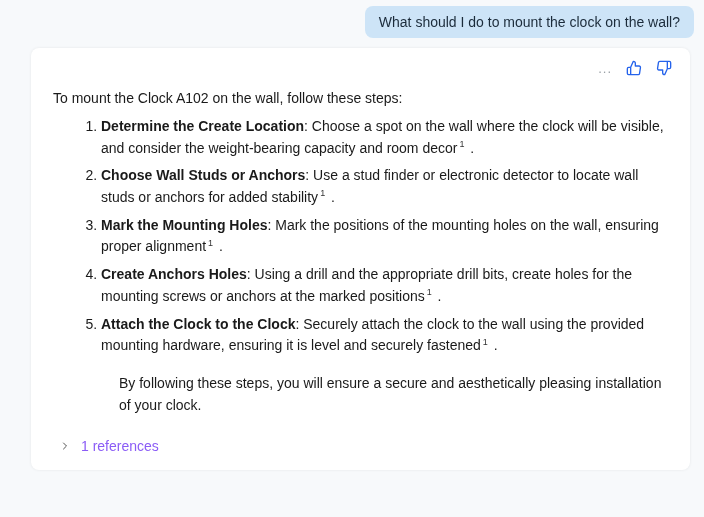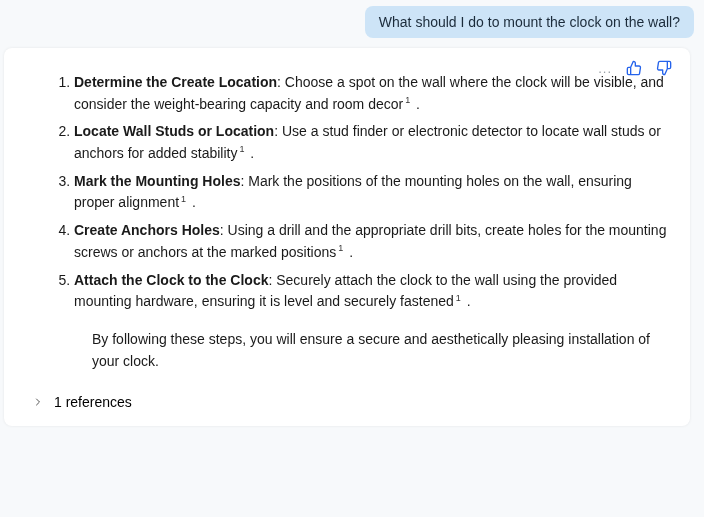--- a/index.html
+++ b/index.html
@@ -8,21 +8,21 @@
     width: 704px; height: 517px;
     background: #f7f9fb;
     font-family: "Segoe UI", -apple-system, BlinkMacSystemFont, sans-serif;
     font-size: 14px;
     color: #1a1a1a;
     overflow: hidden;
   }
   .wrap {
     width: 704px;
     height: 517px;
-    padding: 6px 10px 14px 0;
+    padding: 6px 10px 14px 27px;
     position: relative;
   }
   .user-row {
     display: flex;
     justify-content: flex-end;
     margin-bottom: 10px;
   }
   .user-bubble {
     background: #cde4f7;
     color: #1b2b3a;
@@ -72,21 +72,21 @@
   .closing {
     margin-left: 18px;
     margin-top: 16px;
     line-height: 1.55;
   }
   .refs {
     margin-top: 22px;
     display: flex;
     align-items: center;
     gap: 10px;
-    color: #000000;
+    color: #8b5cf6;
     font-size: 14px;
     padding-left: 6px;
     padding-bottom: 6px;
   }
   .chev svg { width: 12px; height: 12px; display:block; }
 </style>
 </head>
 <body>
 
 <div class="wrap">
@@ -102,24 +102,25 @@
             <path d="M14 9V5a3 3 0 0 0-3-3l-4 9v11h11.28a2 2 0 0 0 2-1.7l1.38-9a2 2 0 0 0-2-2.3zM7 22H4a2 2 0 0 1-2-2v-7a2 2 0 0 1 2-2h3"></path>
           </svg>
       </span>
       <span class="thumb">
         <svg viewBox="0 0 24 24" fill="none" stroke="#2563eb" stroke-width="2" stroke-linejoin="round" stroke-linecap="round">
             <path d="M10 15v4a3 3 0 0 0 3 3l4-9V2H5.72a2 2 0 0 0-2 1.7l-1.38 9a2 2 0 0 0 2 2.3zM17 2h3a2 2 0 0 1 2 2v7a2 2 0 0 1-2 2h-3"></path>
           </svg>
       </span>
     </div>
 
+    <div class="intro">To mount the Clock A102 on the wall, follow these steps:</div>
 
     <ol>
       <li><span class="bold">Determine the Create Location</span><span>: Choose a spot on the wall where the clock will be visible, and consider the weight-bearing capacity and room decor</span><sup>1</sup> .</li>
-      <li><span class="bold">Locate Wall Studs or Location</span><span>: Use a stud finder or electronic detector to locate wall studs or anchors for added stability</span><sup>1</sup> .</li>
+      <li><span class="bold">Choose Wall Studs or Anchors</span><span>: Use a stud finder or electronic detector to locate wall studs or anchors for added stability</span><sup>1</sup> .</li>
       <li><span class="bold">Mark the Mounting Holes</span><span>: Mark the positions of the mounting holes on the wall, ensuring proper alignment</span><sup>1</sup> .</li>
       <li><span class="bold">Create Anchors Holes</span><span>: Using a drill and the appropriate drill bits, create holes for the mounting screws or anchors at the marked positions</span><sup>1</sup> .</li>
       <li><span class="bold">Attach the Clock to the Clock</span><span>: Securely attach the clock to the wall using the provided mounting hardware, ensuring it is level and securely fastened</span><sup>1</sup> .
         <div class="closing">By following these steps, you will ensure a secure and aesthetically pleasing installation of your clock.</div>
       </li>
     </ol>
 
     <div class="refs">
       <span class="chev">
         <svg viewBox="0 0 24 24" fill="none" stroke="#555" stroke-width="2" stroke-linecap="round" stroke-linejoin="round">

